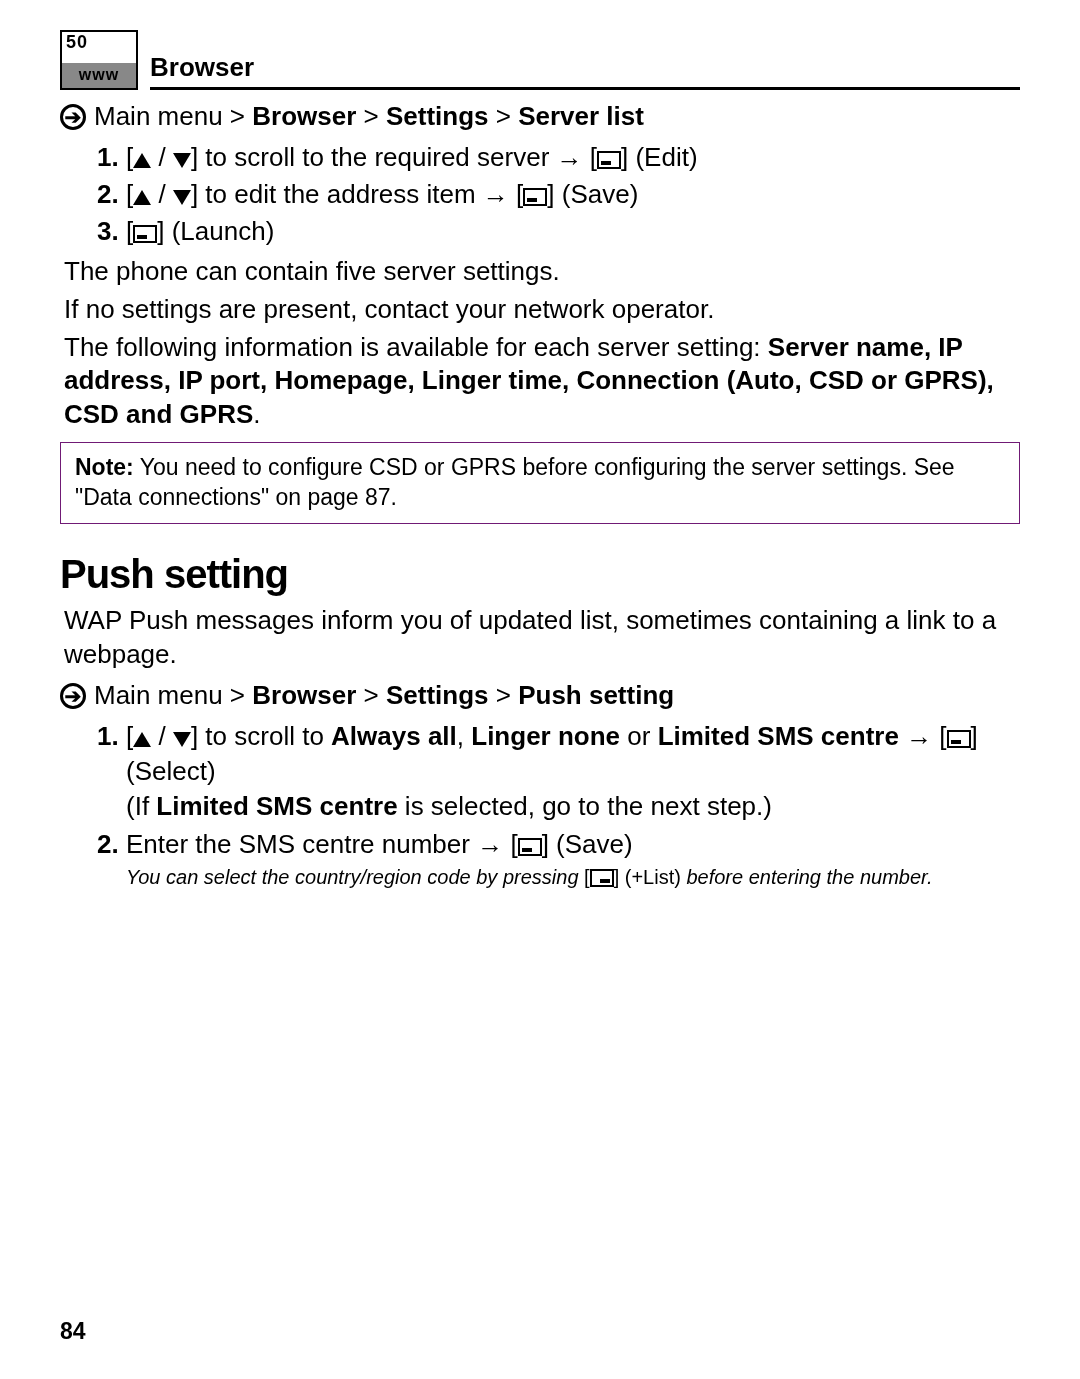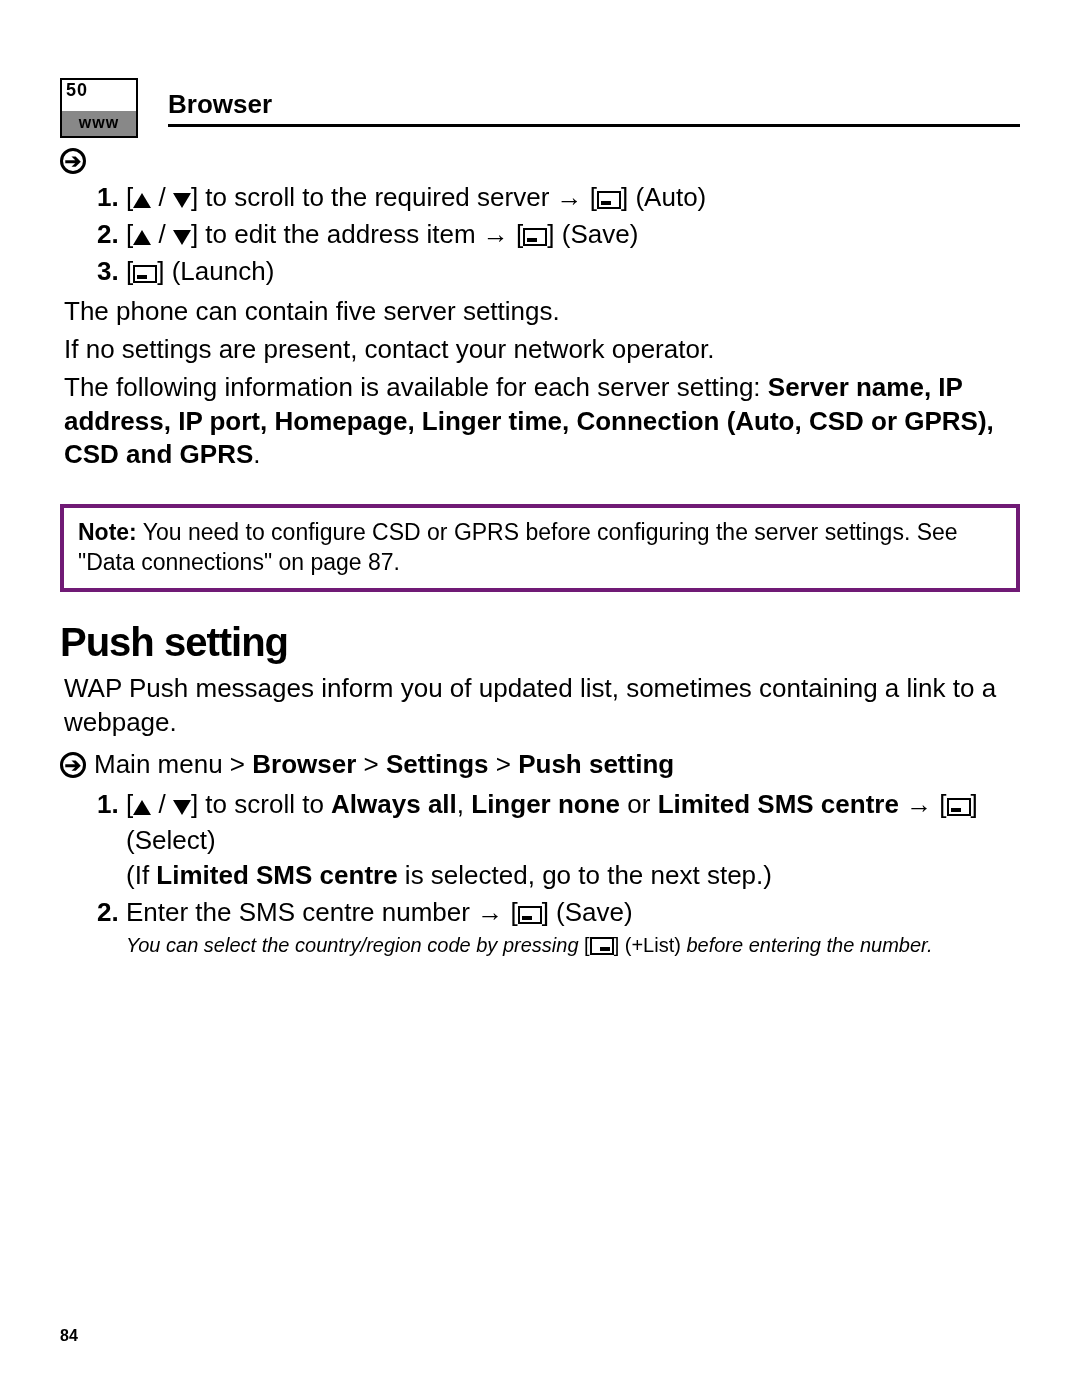--- a/index.html
+++ b/index.html
@@ -11,24 +11,22 @@
   }
   .page {
     width: 1080px;
     height: 1379px;
     box-sizing: border-box;
     padding: 30px 60px 30px 60px;
     position: relative;
   }
   .header-row {
     display: flex;
-    align-items: center;
-    gap: 30px;
+    gap: 12px;
     margin-bottom: 10px;
-    margin-top: 48px;
   }
   .www-icon-box {
     width: 78px;
     height: 60px;
     border: 2px solid #000;
     box-sizing: border-box;
     display: flex;
     align-items: flex-end;
     justify-content: center;
     font-size: 16px;
@@ -120,39 +118,39 @@
   }
   .key-square svg { display:block; }
   .rarrow {
     font-weight: normal;
     font-size: 26px;
   }
   .para {
     margin: 4px 4px;
   }
   .note-box {
-    border: 4px solid #701a75;
+    border: 1px solid #701a75;
     padding: 10px 14px;
-    margin: 32px 0 24px 0;
+    margin: 10px 0 24px 0;
     font-size: 23px;
     line-height: 1.3;
   }
   h2.section {
     font-family: Arial, Helvetica, sans-serif;
     font-weight: bold;
     font-size: 40px;
     margin: 10px 0 4px 0;
     letter-spacing: -1px;
   }
   .page-number {
     position: absolute;
     bottom: 34px;
     left: 60px;
     font-weight: bold;
-    font-size: 16px;
+    font-size: 23px;
   }
   b, .bold { font-weight: bold; }
   .subtext {
     font-size: 20px;
     font-style: italic;
     line-height: 1.3;
     display: block;
     margin-top: 2px;
   }
 </style>
@@ -169,28 +167,31 @@
     <div class="header-title-wrap">
       <div class="header-title">Browser</div>
       <hr class="header-rule">
     </div>
   </div>
 
   <div class="content">
 
     <div class="breadcrumb">
       <span class="arrow-circle-icon">➔</span>
+      <span>
+        <span>Main menu &gt; </span><b>Browser</b><span> &gt; </span><b>Settings</b><span> &gt; </span><b>Server list</b>
+      </span>
     </div>
 
     <ol class="steps">
       <li>
         [<span class="tri-up"></span> / <span class="tri-down"></span>]<span> to scroll to the required server </span><span class="rarrow">→</span> [<span class="key-square"><svg width="24" height="18">
               <rect x="1" y="1" width="22" height="16" fill="none" stroke="#000" stroke-width="2"></rect>
               <rect x="4" y="10" width="10" height="4" fill="#000"></rect>
-            </svg></span>]<span> (Auto)</span>
+            </svg></span>]<span> (Edit)</span>
       </li>
       <li>
         [<span class="tri-up"></span> / <span class="tri-down"></span>]<span> to edit the address item </span><span class="rarrow">→</span> [<span class="key-square"><svg width="24" height="18">
               <rect x="1" y="1" width="22" height="16" fill="none" stroke="#000" stroke-width="2"></rect>
               <rect x="4" y="10" width="10" height="4" fill="#000"></rect>
             </svg></span>]<span> (Save)</span>
       </li>
       <li>
         [<span class="key-square"><svg width="24" height="18">
               <rect x="1" y="1" width="22" height="16" fill="none" stroke="#000" stroke-width="2"></rect>

